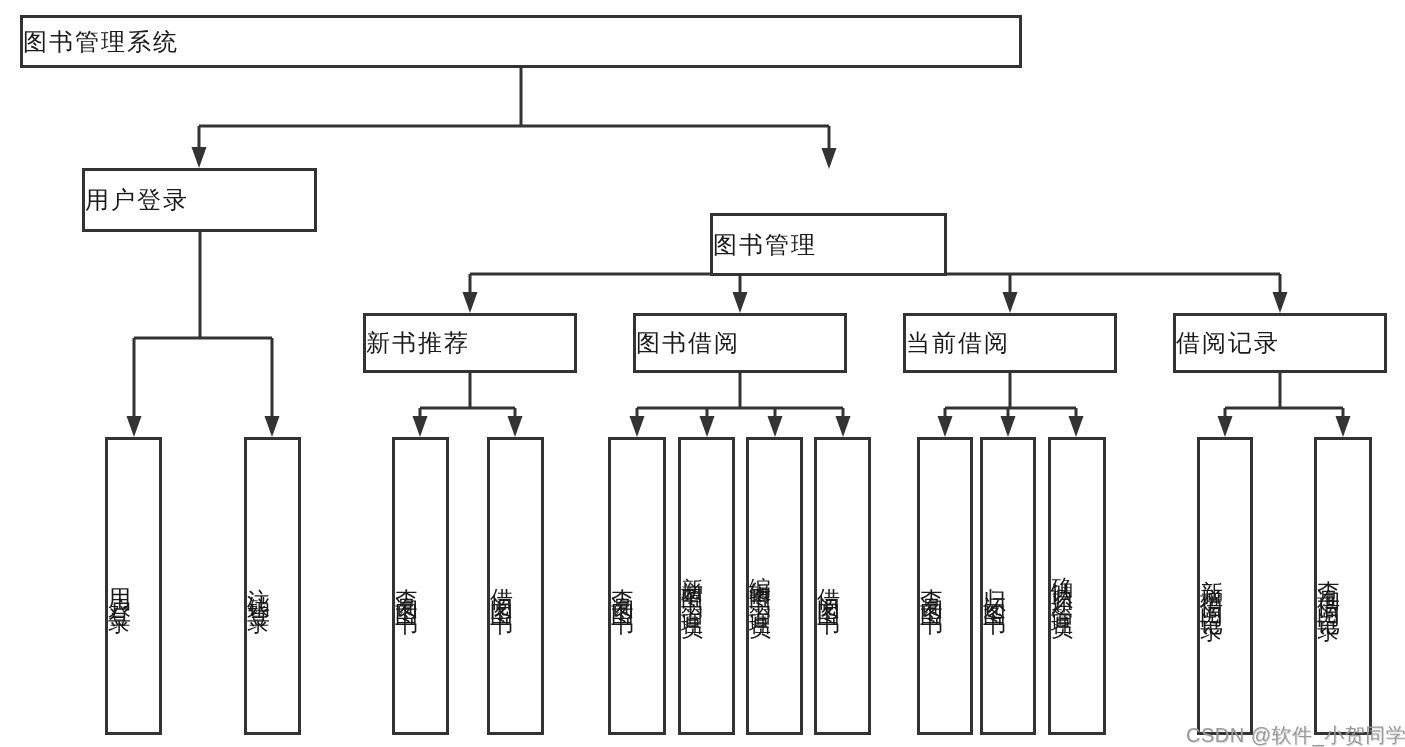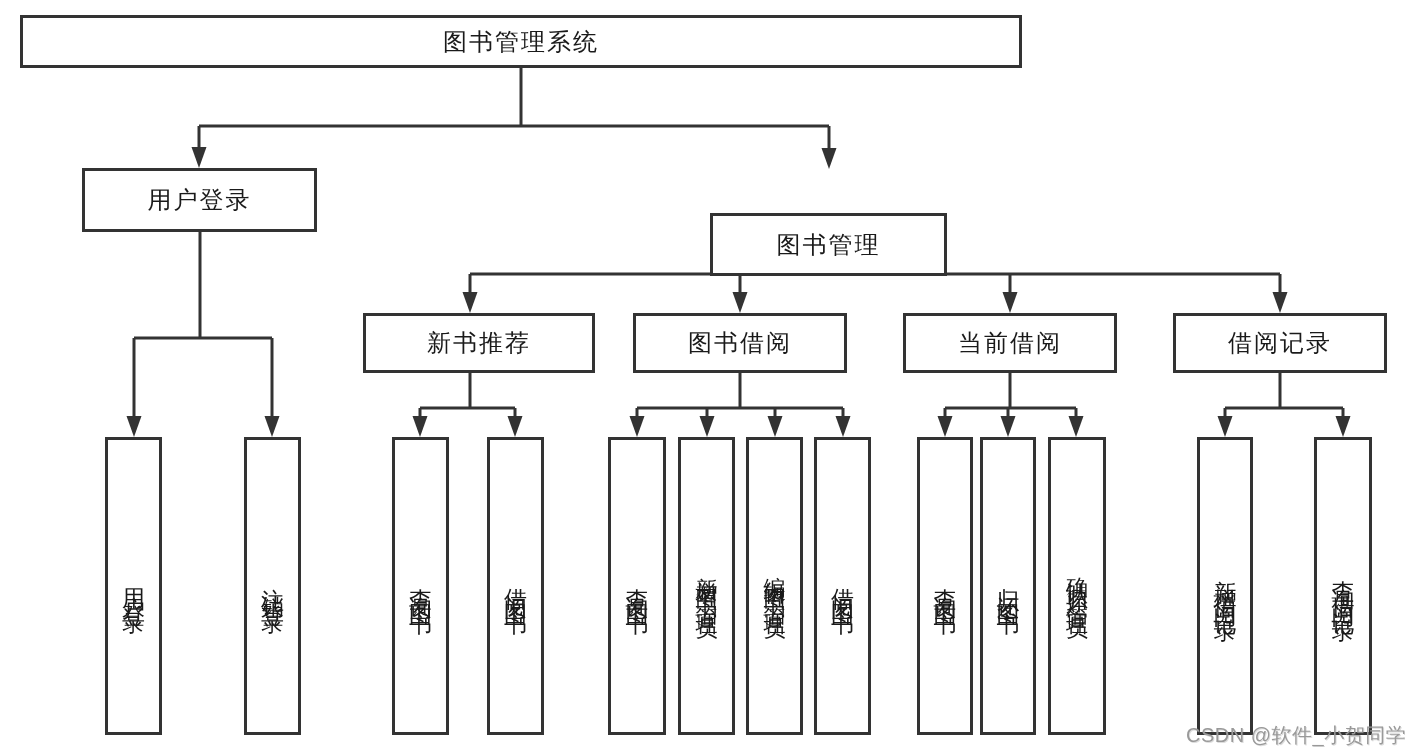--- a/index.html
+++ b/index.html
@@ -17,40 +17,39 @@
     left: 0; top: 0;
     width: 1405px; height: 747px;
   }
   .box {
     position: absolute;
     box-sizing: border-box;
     border: 3px solid #333333;
     background: #ffffff;
     display: flex;
     align-items: center;
-    justify-content: center;
     overflow: hidden;
     z-index: 2;
   }
   .h { font-size: 24px; letter-spacing: 2px; white-space: nowrap; }
   .v .vtext {
     writing-mode: vertical-rl;
     text-orientation: mixed;
     font-size: 23px;
     letter-spacing: 8px;
     line-height: 1;
     white-space: nowrap;
   }
   .v.long .vtext { letter-spacing: 6px; font-size: 22px; }
 
   
   #root            { left: 20px;   top: 15px;  width: 1002px; height: 53px; }
   #user-login      { left: 82px;   top: 168px; width: 235px;  height: 64px; }
   #book-mgmt       { left: 710px;  top: 169px; width: 237px;  height: 63px; margin-top: 44px; }
-  #new-book-rec    { left: 363px;  top: 313px; width: 232px;  height: 60px; }
+  #new-book-rec    { left: 363px;  top: 313px; width: 214px;  height: 60px; }
   #book-borrow     { left: 633px;  top: 313px; width: 214px;  height: 60px; }
   #current-borrow  { left: 903px;  top: 313px; width: 214px;  height: 60px; }
   #borrow-records  { left: 1173px; top: 313px; width: 214px;  height: 60px; }
   .leaf            { top: 437px; height: 298px; }
   #leaf-user-login     { left: 105px;  width: 57px; }
   #leaf-logout         { left: 244px;  width: 57px; }
   #leaf-query-book-1   { left: 392px;  width: 57px; }
   #leaf-borrow-book-1  { left: 487px;  width: 57px; }
   #leaf-query-book-2   { left: 608px;  width: 58px; }
   #leaf-add-book       { left: 678px;  width: 57px; }

